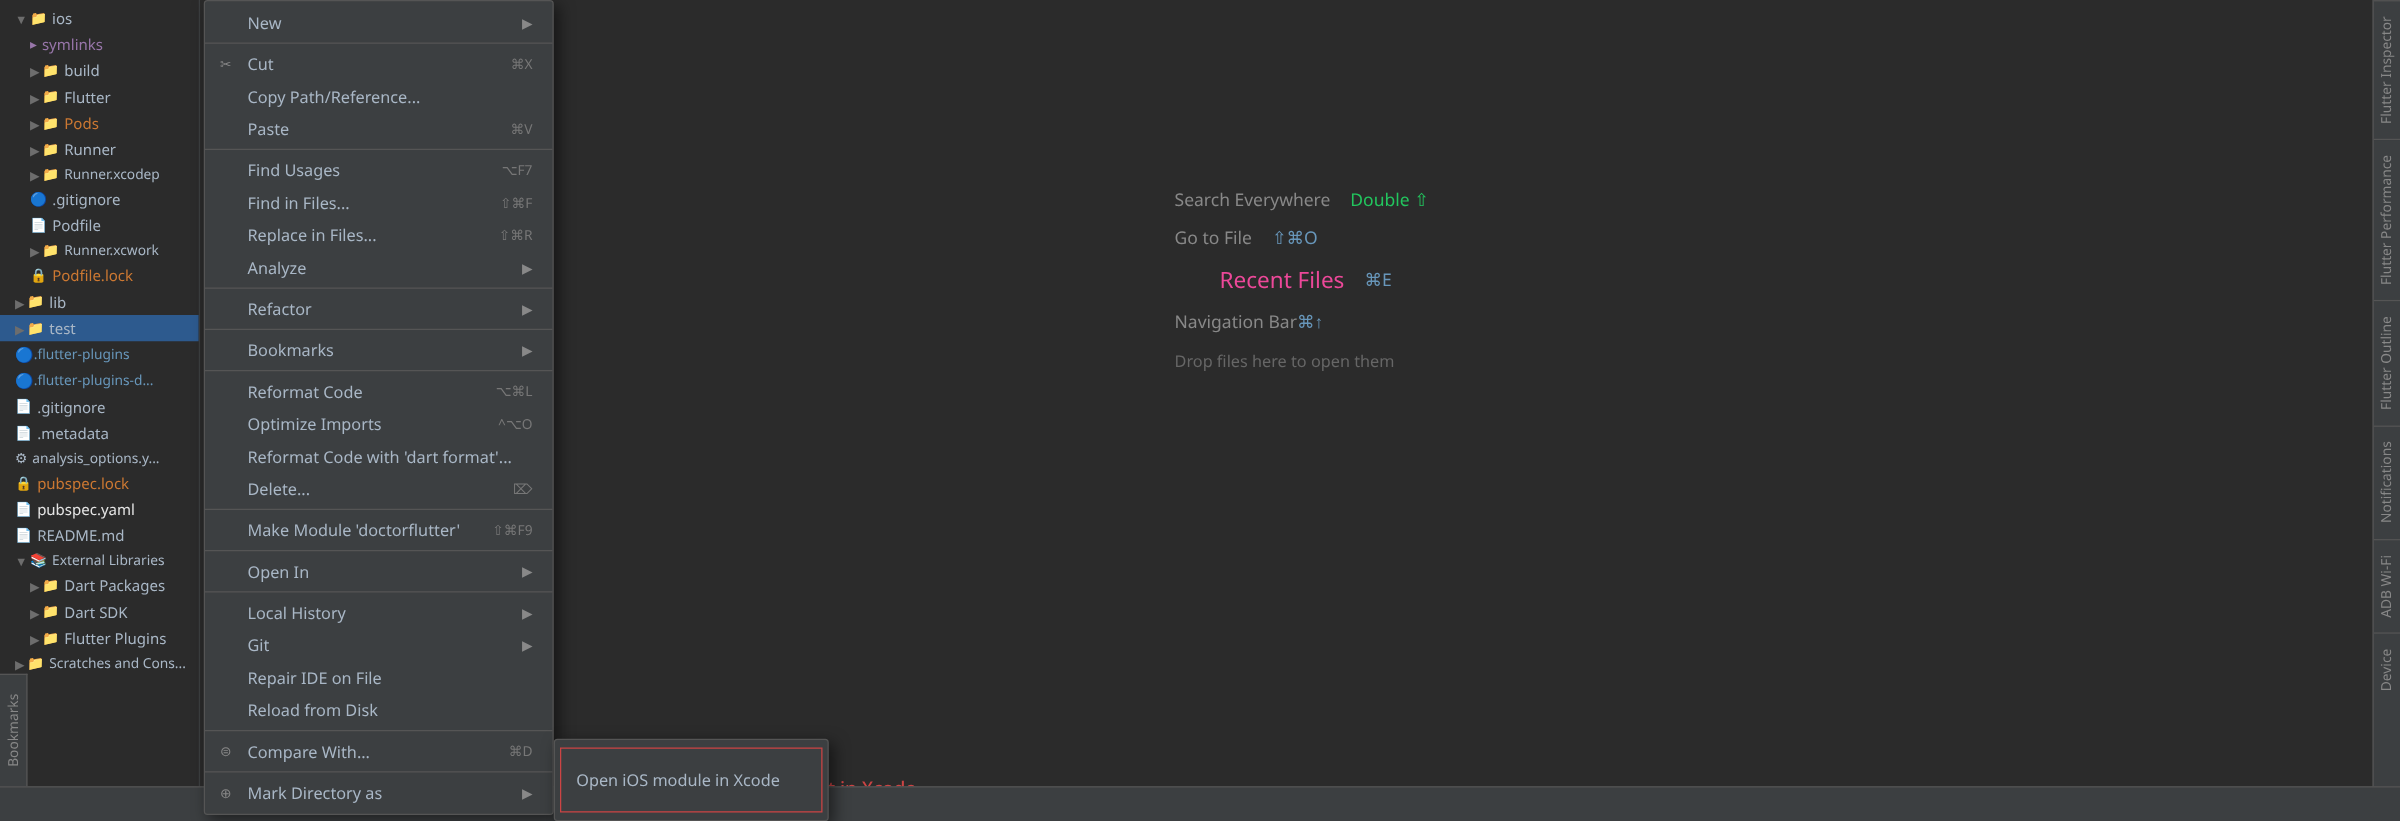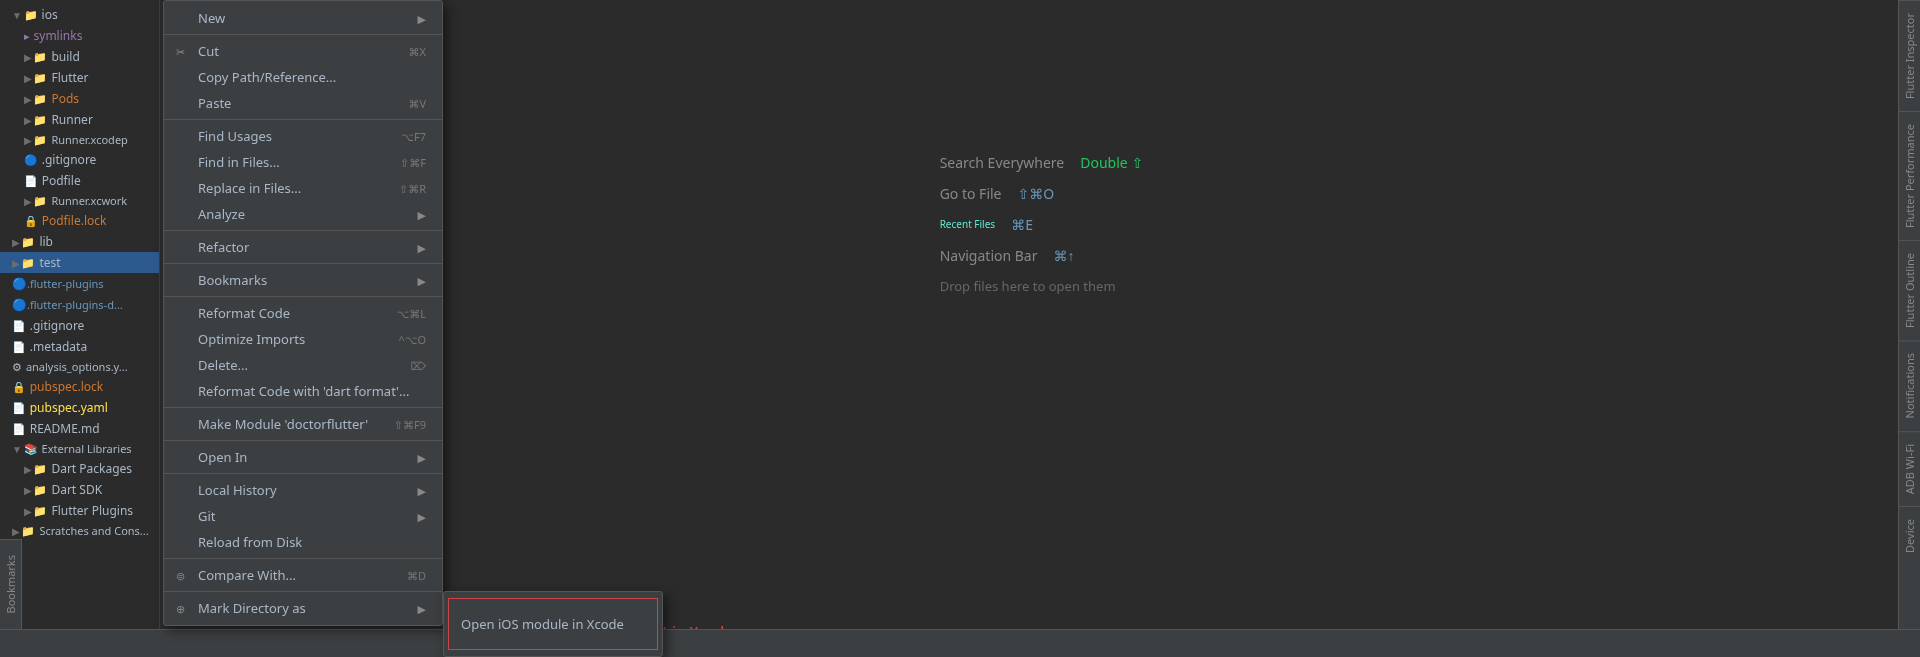--- a/index.html
+++ b/index.html
@@ -232,21 +232,21 @@
     <div class="tree-item tree-indent-1">
       <span class="file-icon">⚙</span>
       <span style="font-size:11px;">analysis_options.y...</span>
     </div>
     <div class="tree-item tree-indent-1">
       <span class="file-icon lock-file-color">🔒</span>
       <span class="lock-file-color">pubspec.lock</span>
     </div>
     <div class="tree-item tree-indent-1">
       <span class="file-icon">📄</span>
-      <span style="color:#fde047;">pubspec.yaml</span>
+      <span style="color:#e5e5e5;">pubspec.yaml</span>
     </div>
     <div class="tree-item tree-indent-1">
       <span class="file-icon">📄</span>
       <span>README.md</span>
     </div>
 
     <div class="tree-item tree-indent-1">
       <span class="arrow-down">▼</span>
       <span class="folder-icon">📚</span>
       <span style="font-size:11px;">External Libraries</span>
@@ -347,28 +347,28 @@
     </div>
 
     <div class="menu-item">
       <span class="menu-icon"></span>
       <span class="menu-item-label">Optimize Imports</span>
       <span class="menu-shortcut">^⌥O</span>
     </div>
 
     <div class="menu-item">
       <span class="menu-icon"></span>
+      <span class="menu-item-label">Reformat Code with 'dart format'...</span>
+    </div>
+
+    <div class="menu-item">
+      <span class="menu-icon"></span>
       <span class="menu-item-label">Delete...</span>
       <span class="menu-shortcut">⌦</span>
     </div>
-
-    <div class="menu-item">
-      <span class="menu-icon"></span>
-      <span class="menu-item-label">Reformat Code with 'dart format'...</span>
-    </div>
     <div class="menu-separator"></div>
 
     <div class="menu-item">
       <span class="menu-icon"></span>
       <span class="menu-item-label">Make Module 'doctorflutter'</span>
       <span class="menu-shortcut">⇧⌘F9</span>
     </div>
     <div class="menu-separator"></div>
 
     <div class="menu-item">
@@ -383,20 +383,24 @@
       <span class="menu-item-label">Local History</span>
       <span class="menu-arrow">▶</span>
     </div>
 
     <div class="menu-item">
       <span class="menu-icon"></span>
       <span class="menu-item-label">Git</span>
       <span class="menu-arrow">▶</span>
     </div>
 
+    <div class="menu-item">
+      <span class="menu-icon"></span>
+      <span class="menu-item-label">Repair IDE on File</span>
+    </div>
 
     <div class="menu-item">
       <span class="menu-icon"></span>
       <span class="menu-item-label">Reload from Disk</span>
     </div>
     <div class="menu-separator"></div>
 
     <div class="menu-item">
       <span class="menu-icon">⊜</span>
       <span class="menu-item-label">Compare With...</span>
@@ -422,24 +426,24 @@
     <div style="position:absolute; left:50%; top:35%; transform:translate(-10%, -50%);">
       <div style="margin-bottom:12px; display:flex; align-items:center; gap:16px;">
         <span style="color:#888; font-size:14px;">Search Everywhere</span>
         <span style="color:#22c55e; font-size:14px;">Double ⇧</span>
       </div>
       <div style="margin-bottom:12px; display:flex; align-items:center; gap:16px;">
         <span style="color:#888; font-size:14px;">Go to File</span>
         <span style="color:#6897bb; font-size:14px;">⇧⌘O</span>
       </div>
       <div style="margin-bottom:12px; display:flex; align-items:center; gap:16px;">
-        <span style="color:#5eead4; font-size:10px;">Recent Files</span>
+        <span style="color:#ec4899; font-size:18px;margin-left:36px;">Recent Files</span>
         <span style="color:#6897bb; font-size:14px;">⌘E</span>
       </div>
-      <div style="margin-bottom:12px; display:flex; align-items:center; gap:16px;">
+      <div style="margin-bottom:12px; display:flex; align-items:center; ">
         <span style="color:#888; font-size:14px;">Navigation Bar</span>
         <span style="color:#6897bb; font-size:14px;">⌘↑</span>
       </div>
       <div style="margin-bottom:12px;">
         <span style="color:#666; font-size:13px;">Drop files here to open them</span>
       </div>
     </div>
   </div>
 
   <div style="display:flex; flex-direction:column; width:22px; background:#3c3f41; border-left:1px solid #555;">

